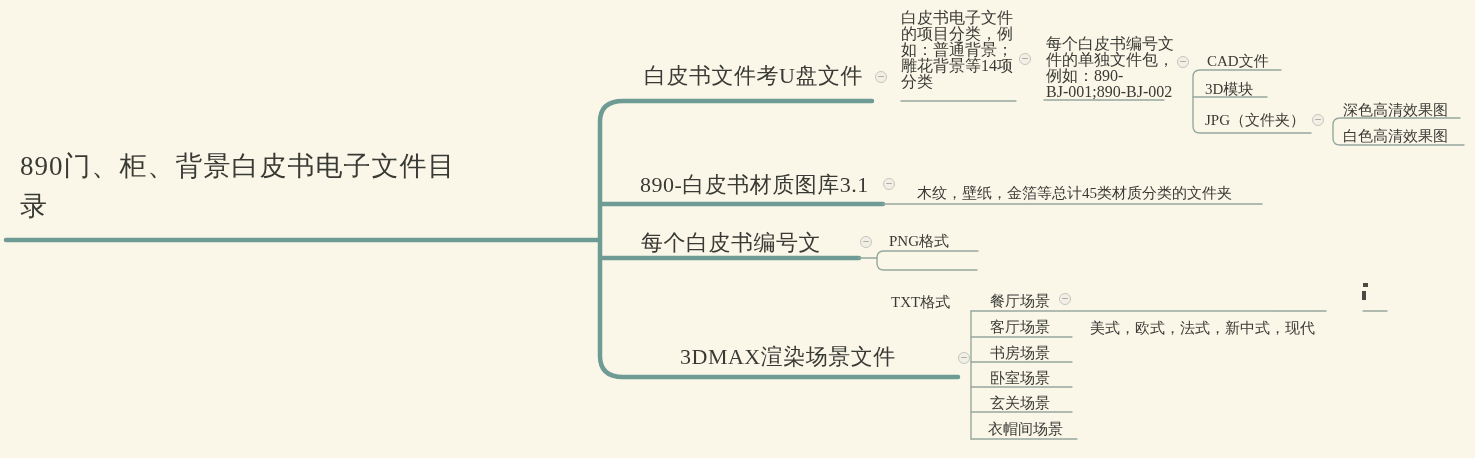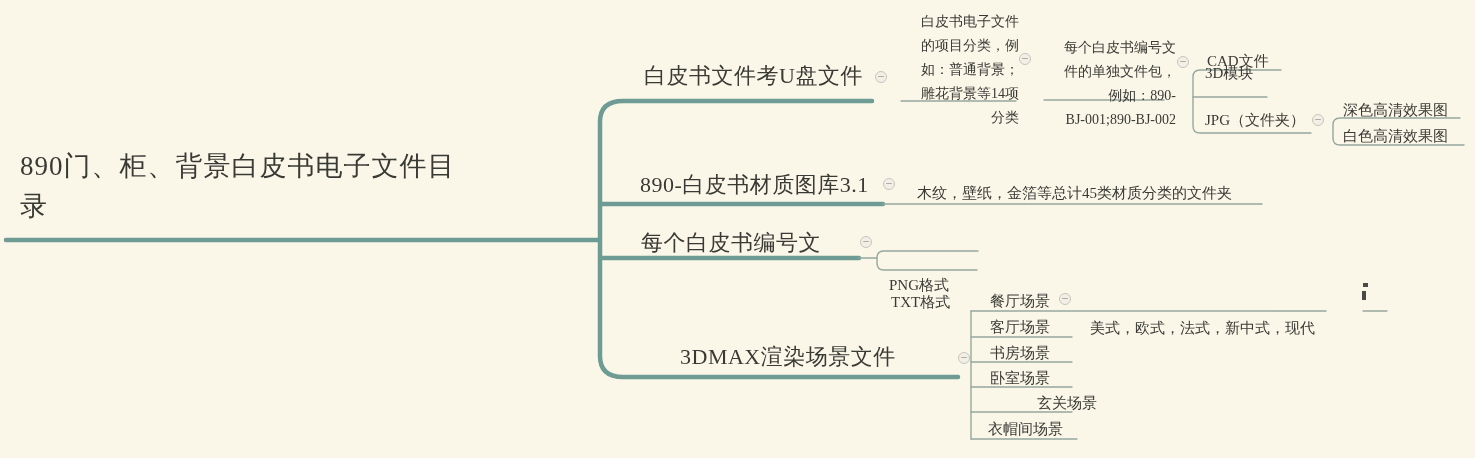--- a/index.html
+++ b/index.html
@@ -19,21 +19,21 @@
   #lines .thick{stroke:var(--branch-thick,#6e9b94);stroke-width:4.5;}
   #lines .thin{stroke:var(--branch-thin,#97a89e);stroke-width:1.4;}
   .t{position:absolute;white-space:nowrap;cursor:default;}
   .root-title{
     width:470px;left:20px;top:146px;
     font-size:27px;line-height:40px;text-align:left;
     white-space:pre-line;letter-spacing:1px;
   }
   .branch-title{font-size:22px;letter-spacing:0.5px;}
   .label{font-size:15px;}
-  .note{font-size:14px;line-height:24px;white-space:pre-line;text-align:right;}
+  .note{font-size:16px;line-height:16px;white-space:pre-line;}
   .note-lg{font-size:15px;}
   .collapse{
     position:absolute;width:12px;height:12px;box-sizing:border-box;
     border-radius:50%;
     background:var(--collapse-icon-bg,#f1efe6);
     border:1px solid var(--collapse-icon-border,#c7c6bd);
     color:var(--collapse-icon-glyph,#99988f);
     font-size:9px;line-height:9px;text-align:center;
     font-family:"DejaVu Sans",sans-serif;
     cursor:pointer;user-select:none;
@@ -85,44 +85,44 @@
 如：普通背景；
 雕花背景等14项
 分类</div>
   <div class="collapse" style="left:1019px;top:53px;">−</div>
   <div class="t note" style="left:1046px;top:36px;width:130px;">每个白皮书编号文
 件的单独文件包，
 例如：890-
 BJ-001;890-BJ-002</div>
   <div class="collapse" style="left:1177px;top:56px;">−</div>
   <div class="t label" style="left:1207px;top:52px;">CAD文件</div>
-  <div class="t label" style="left:1205px;top:64px;text-align:right;">3D模块</div>
+  <div class="t label" style="left:1205px;top:80px;text-align:right;">3D模块</div>
   <div class="t label" style="left:1205px;top:111px;">JPG（文件夹）</div>
   <div class="collapse" style="left:1312px;top:114px;">−</div>
   <div class="t label" style="left:1343px;top:101px;">深色高清效果图</div>
   <div class="t label" style="left:1343px;top:127px;">白色高清效果图</div>
 
   <div class="t branch-title" style="left:640px;top:170px;">890-白皮书材质图库3.1</div>
   <div class="collapse" style="left:883px;top:178px;">−</div>
   <div class="t note-lg" style="left:917px;top:184px;">木纹，壁纸，金箔等总计45类材质分类的文件夹</div>
 
   <div class="t branch-title" style="left:641px;top:228px;">每个白皮书编号文</div>
   <div class="collapse" style="left:860px;top:236px;">−</div>
-  <div class="t label" style="left:889px;top:232px;margin-top:44px;">PNG格式</div>
+  <div class="t label" style="left:889px;top:232px;">PNG格式</div>
   <div class="t label" style="left:891px;top:254px;margin-top:39px;">TXT格式</div>
 
   <div class="t branch-title" style="left:640px;top:342px;margin-left:40px;">3DMAX渲染场景文件</div>
   <div class="collapse" style="left:958px;top:352px;">−</div>
   <div class="t label" style="left:990px;top:292px;">餐厅场景</div>
   <div class="collapse" style="left:1059px;top:293px;">−</div>
   <div class="t note-lg" style="left:1090px;top:291px;margin-top:28px;">美式，欧式，法式，新中式，现代</div>
   <div class="t label" style="left:990px;top:318px;">客厅场景</div>
   <div class="t label" style="left:990px;top:344px;">书房场景</div>
   <div class="t label" style="left:990px;top:369px;">卧室场景</div>
-  <div class="t label" style="left:990px;top:394px;margin-left:47px;">玄关场景</div>
+  <div class="t label" style="left:990px;top:394px;">玄关场景</div>
   <div class="t label" style="left:988px;top:420px;">衣帽间场景</div>
 
   <div class="frag">
     <span class="m1"></span>
     <span class="m2"></span>
   </div>
 
 </div>
 
 </body></html>

